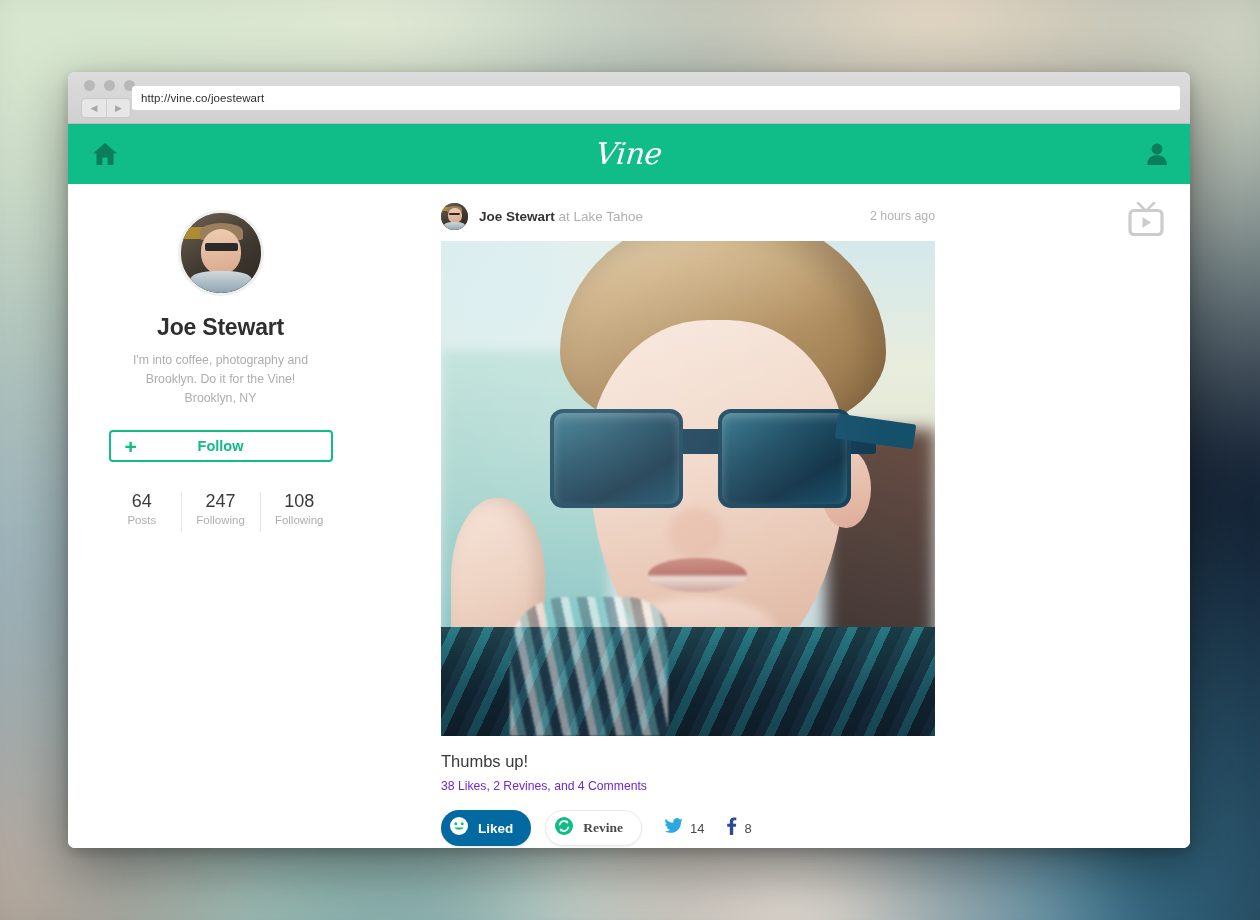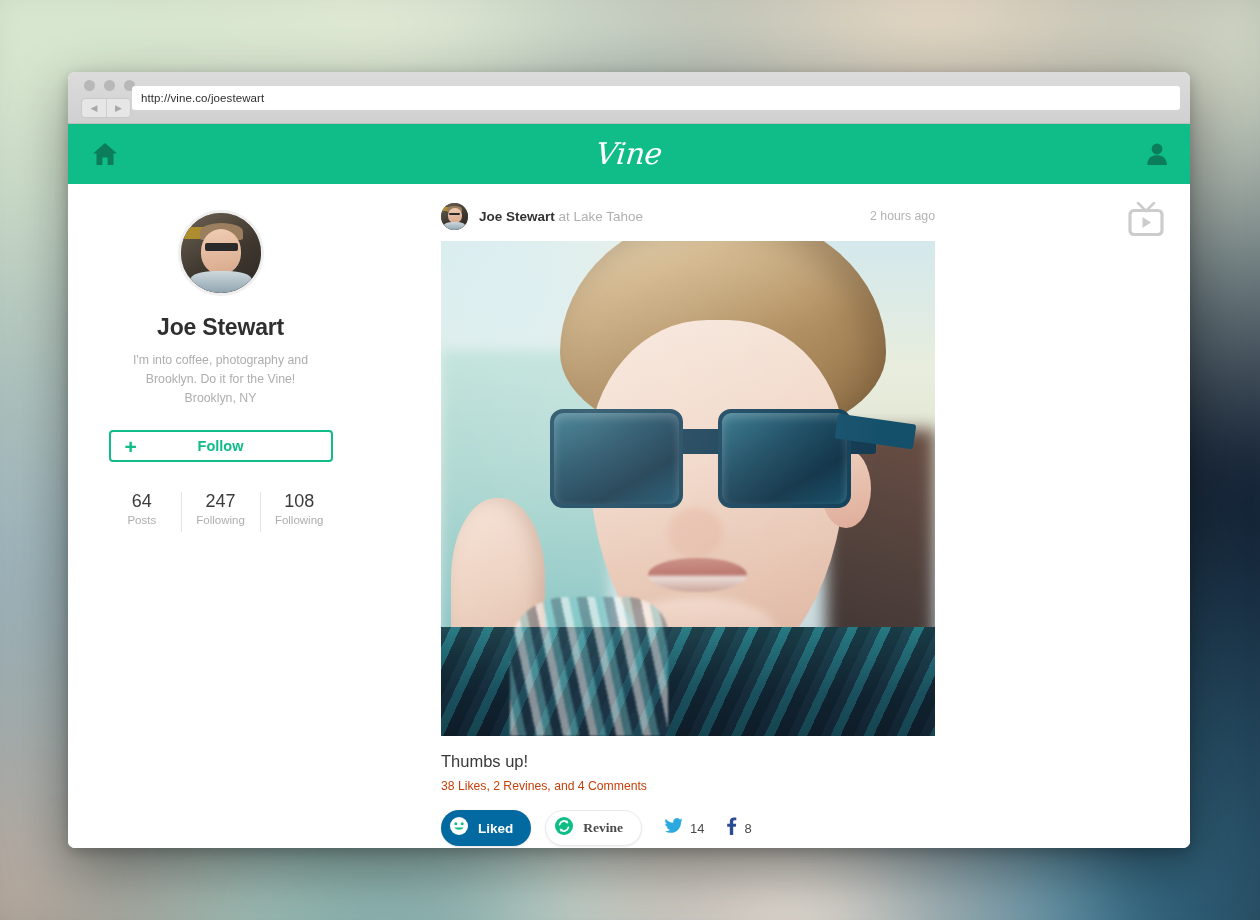--- a/index.html
+++ b/index.html
@@ -273,21 +273,21 @@
     background: #cfd7d4;
   }
   #post-caption {
     margin-top: 16px;
     font-size: 16.5px;
     color: #3a3a3a;
   }
   #post-meta {
     margin-top: 8px;
     font-size: 12.2px;
-    color: #c2410c;
+    color: #6d28d9;
   }
   #post-actions {
     margin-top: 17px;
     display: flex;
     align-items: center;
   }
   .pill {
     height: 36px;
     border-radius: 18px;
     display: flex;

